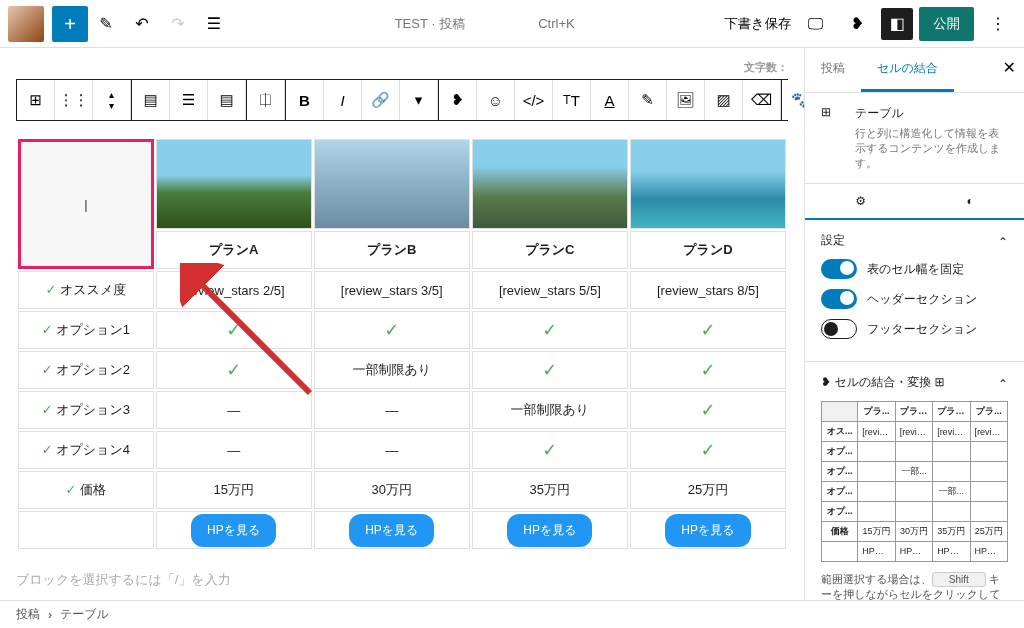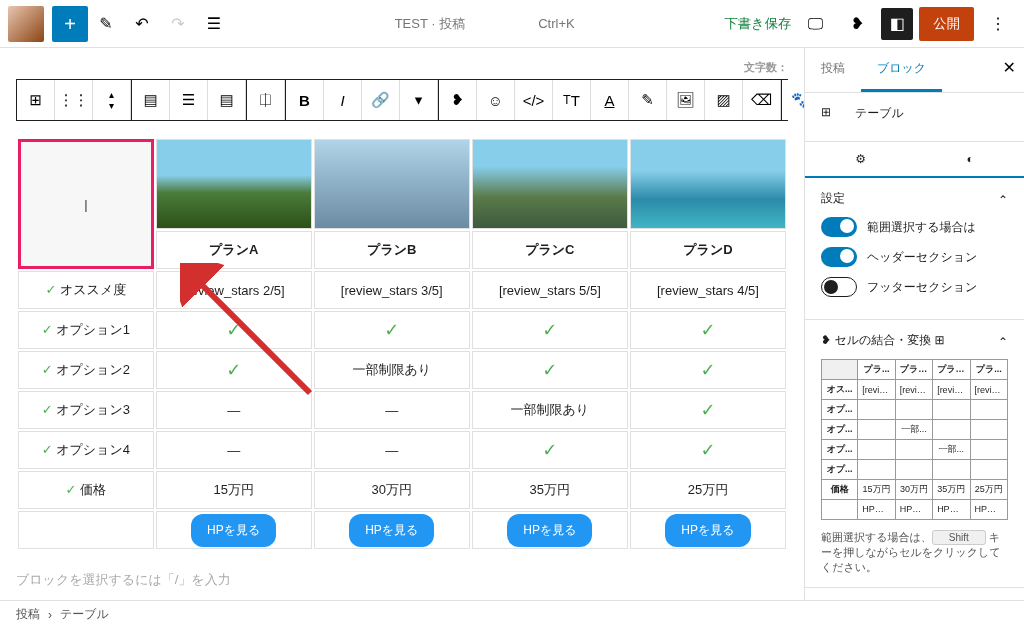--- a/index.html
+++ b/index.html
@@ -4,22 +4,22 @@
   <style>
     * { box-sizing: border-box; margin: 0; padding: 0; }
     body { font-family: -apple-system, "Segoe UI", sans-serif; font-size: 13px; color: #1e1e1e; background: #fff; }
     .topbar { height: 48px; display: flex; align-items: center; border-bottom: 1px solid #e0e0e0; padding: 0 8px; }
     .avatar { width: 36px; height: 36px; background: linear-gradient(135deg,#e8c5b0,#8b4513); border-radius: 2px; }
     .icon-btn { width: 36px; height: 36px; display: flex; align-items: center; justify-content: center; background: transparent; border: none; cursor: pointer; border-radius: 2px; font-size: 16px; }
     .plus-btn { background: #007cba; color: #fff; margin-left: 8px; font-size: 20px; line-height: 1; }
     .title-area { flex: 1; display: flex; justify-content: center; align-items: center; gap: 60px; color: #757575; }
     .title-box { border: 1px solid transparent; padding: 6px 12px; }
     .right-controls { display: flex; align-items: center; gap: 6px; }
-    .draft-save { color: #15803d; background: none; border: none; cursor: pointer; }
-    .publish-btn { background: #c2410c; color: #fff; border: none; padding: 8px 14px; border-radius: 2px; cursor: pointer; }
+    .draft-save { color: #000000; background: none; border: none; cursor: pointer; }
+    .publish-btn { background: #0f766e; color: #fff; border: none; padding: 8px 14px; border-radius: 2px; cursor: pointer; }
     .settings-btn { background: #1e1e1e; color: #fff; width: 32px; height: 32px; }
     
     .main { display: flex; height: calc(628px - 48px - 28px); }
     .editor { flex: 1; padding: 12px 16px; overflow-y: auto; position: relative; }
     .wordcount { text-align: right; color: #999; font-size: 11px; margin-bottom: 4px; font-weight: bold; }
     
     .toolbar { display: flex; border: 1px solid #1e1e1e; background: #fff; margin-bottom: 16px; }
     .tb-btn { width: 38px; height: 40px; border: none; border-right: 1px solid #ddd; background: #fff; cursor: pointer; display: flex; align-items: center; justify-content: center; font-size: 15px; }
     .tb-group { display: flex; border-right: 1px solid #1e1e1e; }
     .tb-group:last-child { border-right: none; }
@@ -158,21 +158,21 @@
         <th>プランA</th>
         <th>プランB</th>
         <th>プランC</th>
         <th>プランD</th>
       </tr>
       <tr>
         <td class="row-label">オススメ度</td>
         <td>[review_stars 2/5]</td>
         <td>[review_stars 3/5]</td>
         <td>[review_stars 5/5]</td>
-        <td>[review_stars 4/5]</td>
+        <td>[review_stars 8/5]</td>
       </tr>
       <tr>
         <td class="row-label">オプション1</td>
         <td><span class="check-green">✓</span></td>
         <td><span class="check-green">✓</span></td>
         <td><span class="check-green">✓</span></td>
         <td><span class="check-green">✓</span></td>
       </tr>
       <tr>
         <td class="row-label">オプション2</td>
@@ -222,41 +222,42 @@
           <path d="M130,130 L15,15" stroke="#d32f2f" stroke-width="6" marker-end="url(#ah)"></path>
         </svg>
     </div>
 
     <p class="placeholder-text">ブロックを選択するには「/」を入力</p>
   </div>
 
   <div class="sidebar">
     <div class="sidebar-tabs">
       <div class="sidebar-tab">投稿</div>
-      <div class="sidebar-tab active">ブロック</div>
+      <div class="sidebar-tab active">セルの結合</div>
       <button class="close-panel">✕</button>
     </div>
     <div class="panel-section block-info">
       <div class="block-icon">⊞</div>
       <div>
         <div style="font-weight:500">テーブル</div>
+        <div class="block-desc">行と列に構造化して情報を表示するコンテンツを作成します。</div>
       </div>
     </div>
     <div class="style-tabs">
       <span>⚙</span>
       <span>◐</span>
     </div>
     <div class="panel-section">
       <div class="section-header">
         <span>設定</span>
         <span>⌃</span>
       </div>
       <div class="toggle-row">
         <div class="toggle on"></div>
-        <span>範囲選択する場合は</span>
+        <span>表のセル幅を固定</span>
       </div>
       <div class="toggle-row">
         <div class="toggle on"></div>
         <span>ヘッダーセクション</span>
       </div>
       <div class="toggle-row">
         <div class="toggle off"></div>
         <span>フッターセクション</span>
       </div>
     </div>

